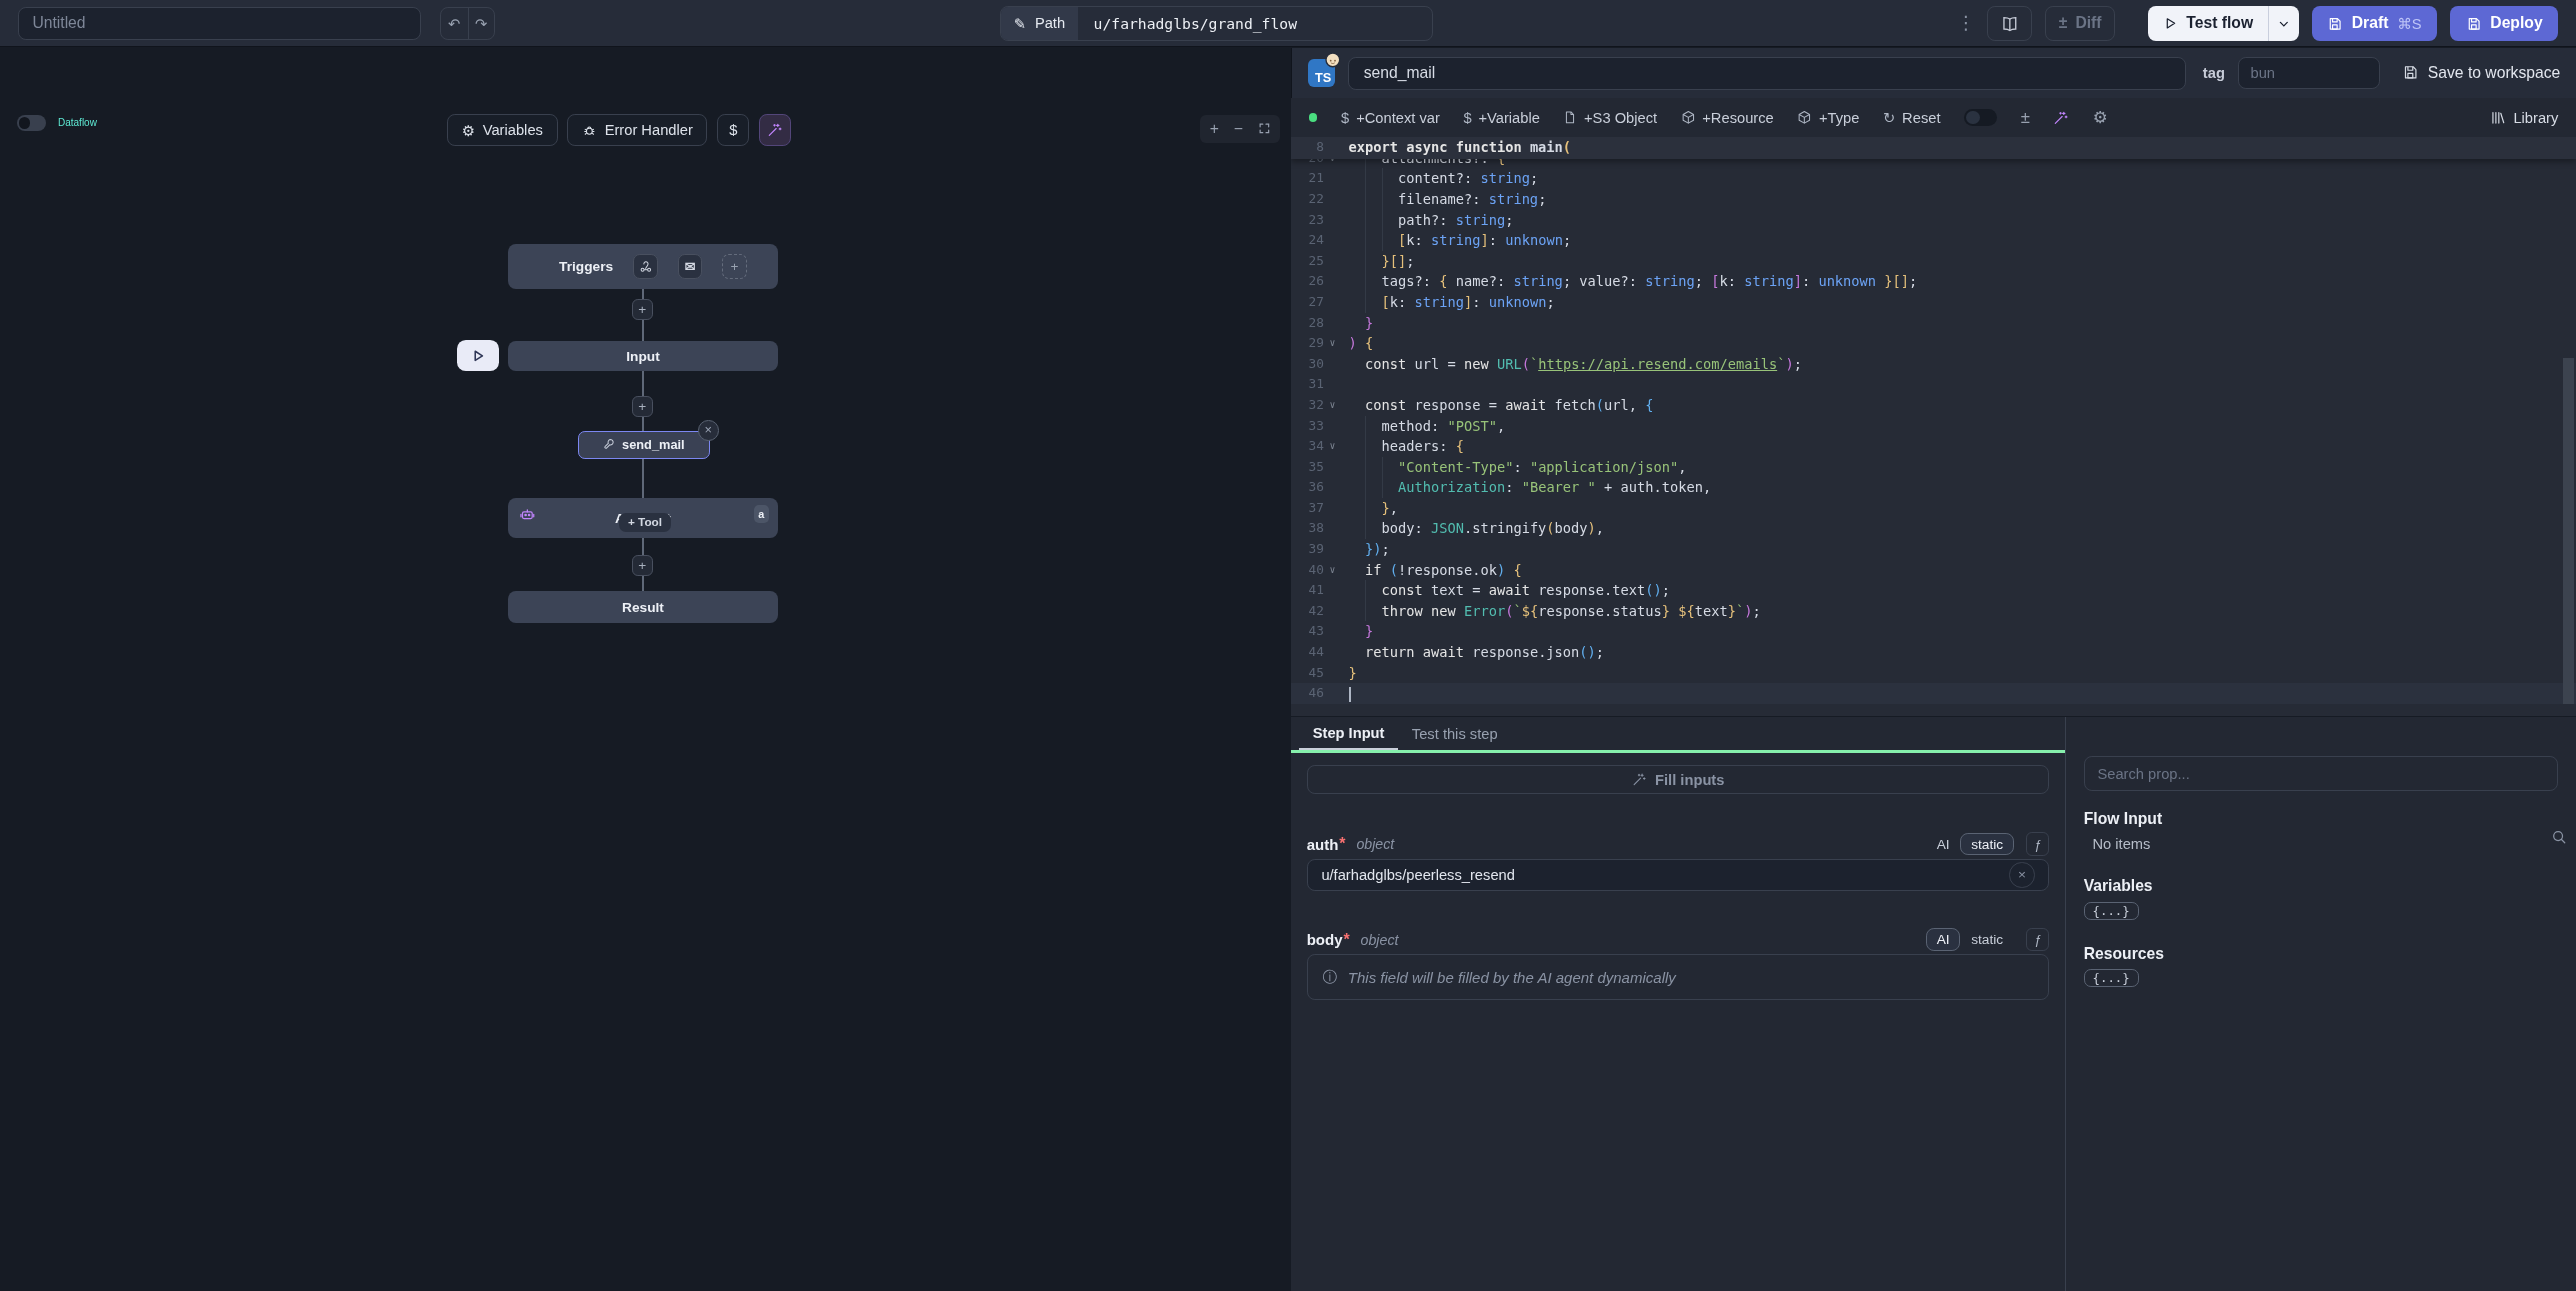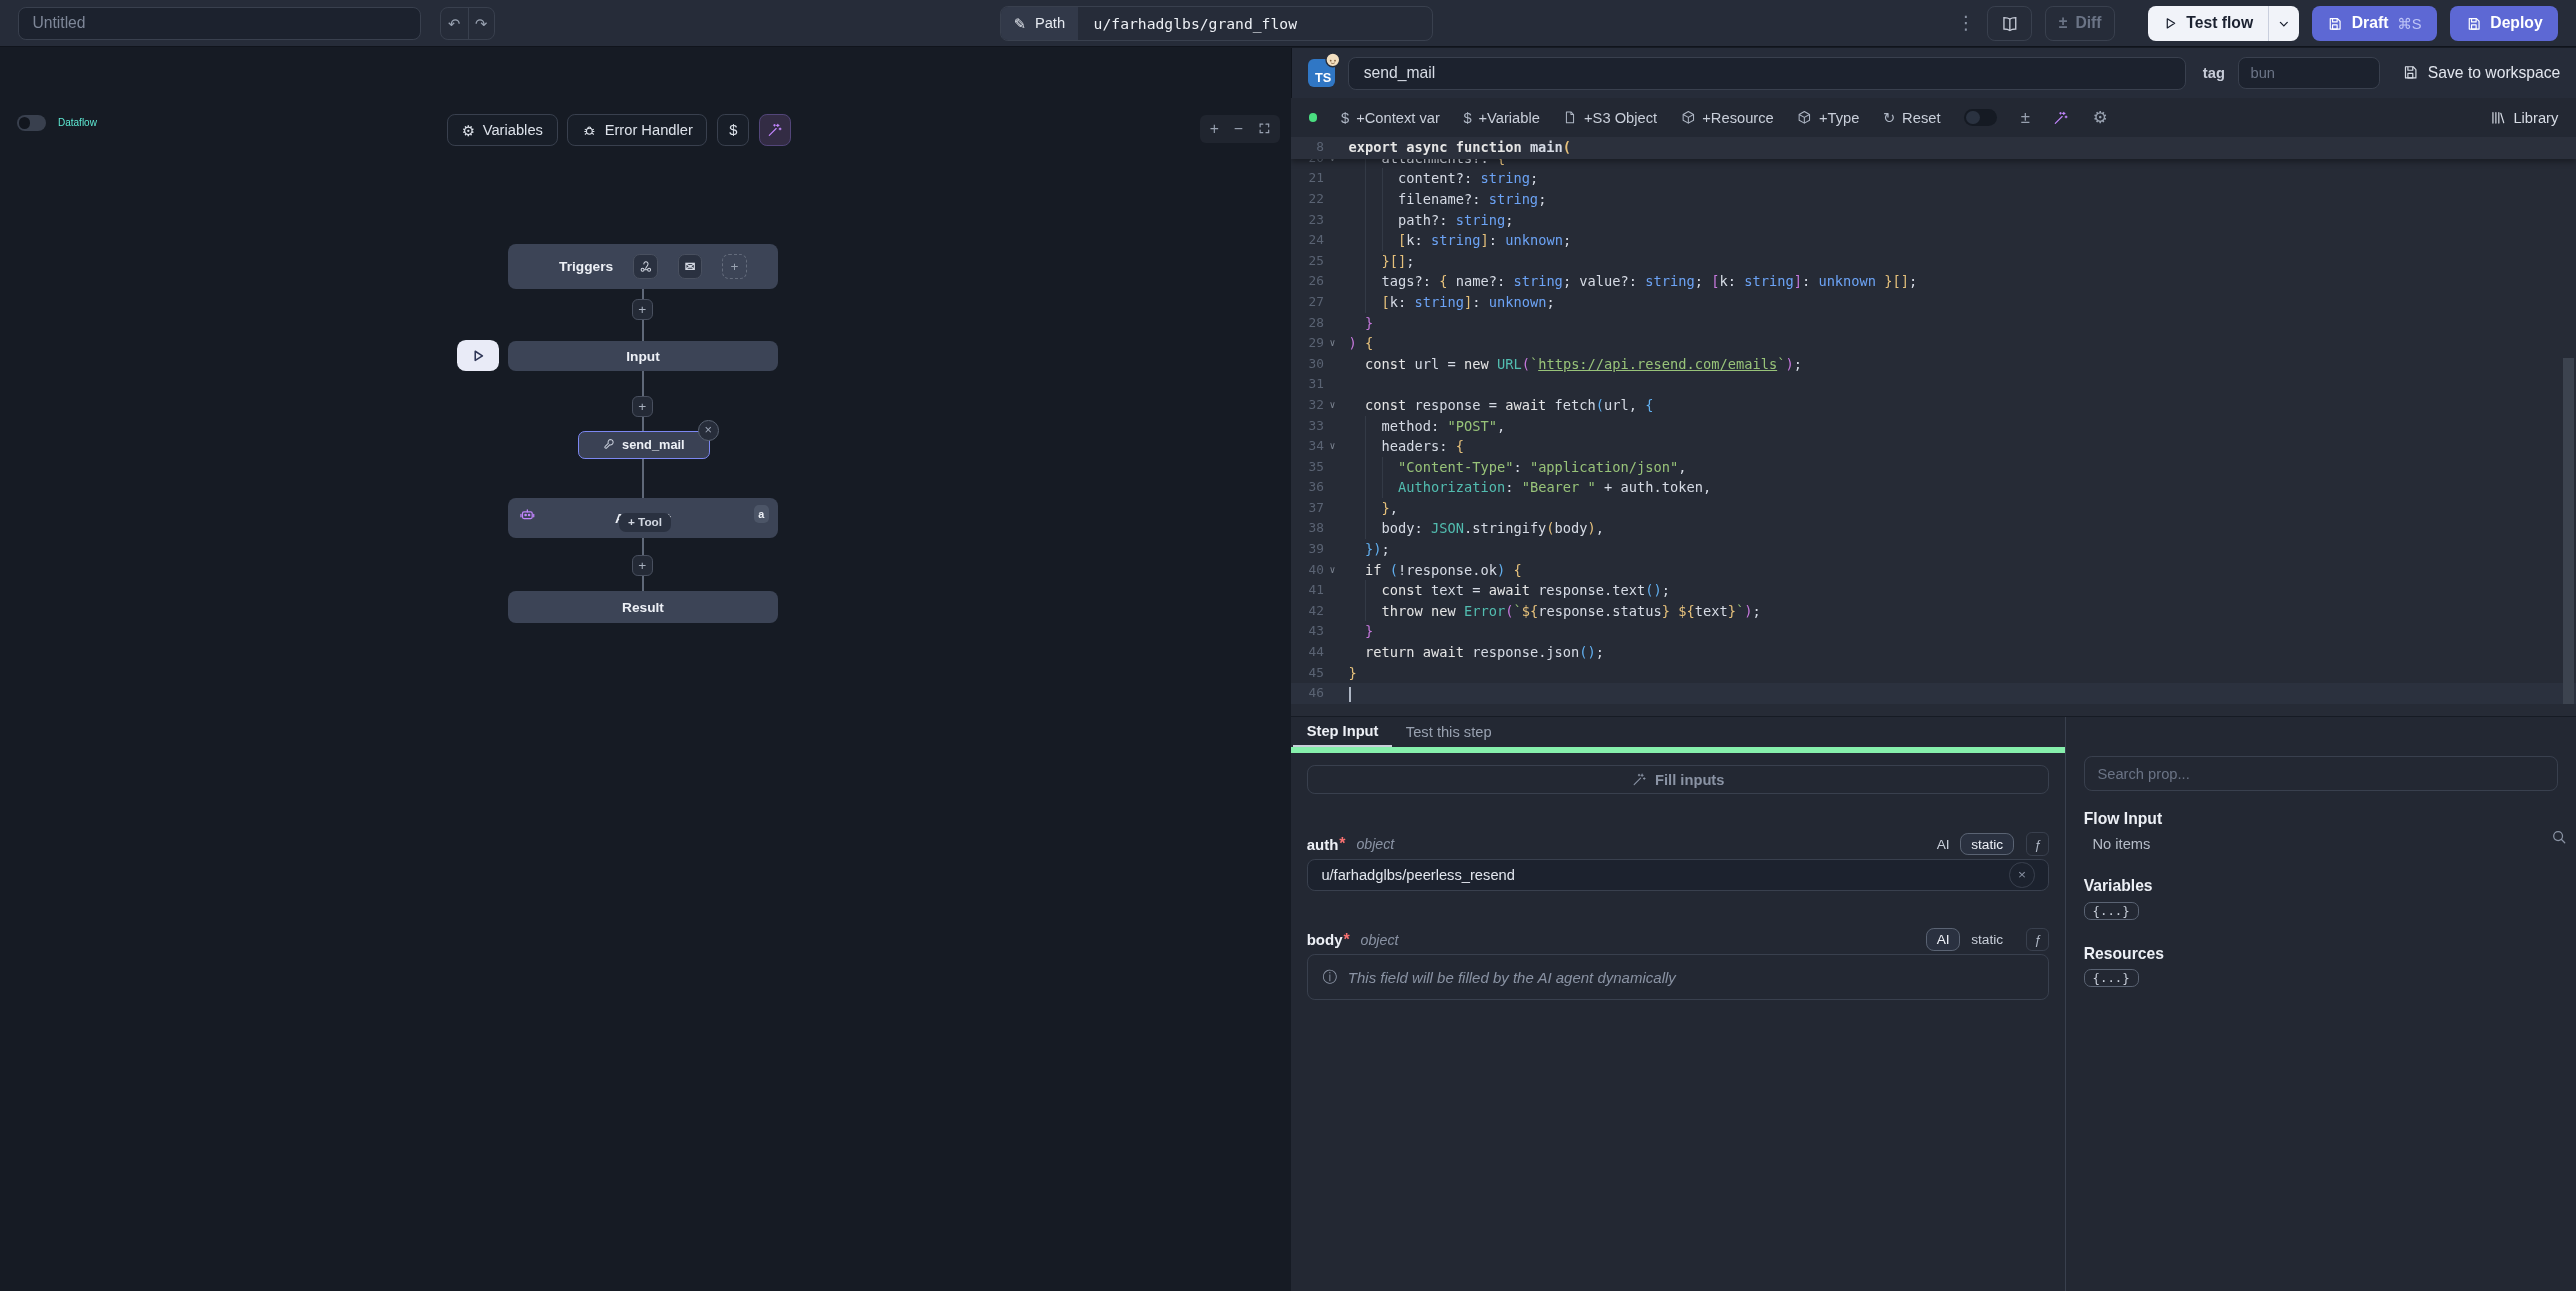--- a/index.html
+++ b/index.html
@@ -134,21 +134,21 @@
   .ct { position:relative; white-space:pre; padding-left:7.9px; }
   .guide { position:absolute; top:0; bottom:0; width:1px; background:#333A46; }
   .caret { display:inline-block; width:2px; height:14.7px; background:#AEB6C4; vertical-align:middle; }
   .tok-w{color:#D6DBE5}.tok-kw{color:#e5e5e5}.tok-ty{color:#6CA3F5}
   .tok-str{color:#98C379}.tok-strU{color:#98C379;text-decoration:underline}
   .tok-teal{color:#52BDB0}.tok-gold{color:#E5C07B}.tok-mag{color:#C678DD}.tok-blu{color:#61AFEF}
   .vthumb { position:absolute; right:2px; top:221px; width:10.8px; height:346px; background:#3C434F; cursor:pointer; }
 
   
   .panel-left { position:absolute; left:1291px; top:717px; width:774px; height:575px; background:#232833; }
-  .tabs { height:36px; border-bottom:6px solid #86efac; display:flex; padding-left:2px; }
+  .tabs { height:36px; border-bottom:3px solid #86efac; display:flex; padding-left:8px; }
   .tab { display:flex; align-items:center; padding:0 13.7px; font-size:14.7px; cursor:pointer; }
   .tab.active { color:#EDF0F6; font-weight:700; border-bottom:2px solid #C9CFDA; }
   .tab.inactive { color:#98A1B0; }
   .fill-btn { margin:11.8px 15.7px 0; height:29.5px; border:1px solid #39404E; border-radius:7.9px;
               display:flex; align-items:center; justify-content:center; gap:8.8px; color:#8A93A4;
               font-size:14.7px; font-weight:600; cursor:pointer; }
   .field-head { display:flex; align-items:center; margin:38px 15.7px 0; height:23.6px; }
   .field-head.second { margin-top:37px; }
   .fname { font-size:15px; font-weight:700; color:#EDF0F6; }
   .fstar { color:#F87171; font-weight:700; margin-left:1px; }

